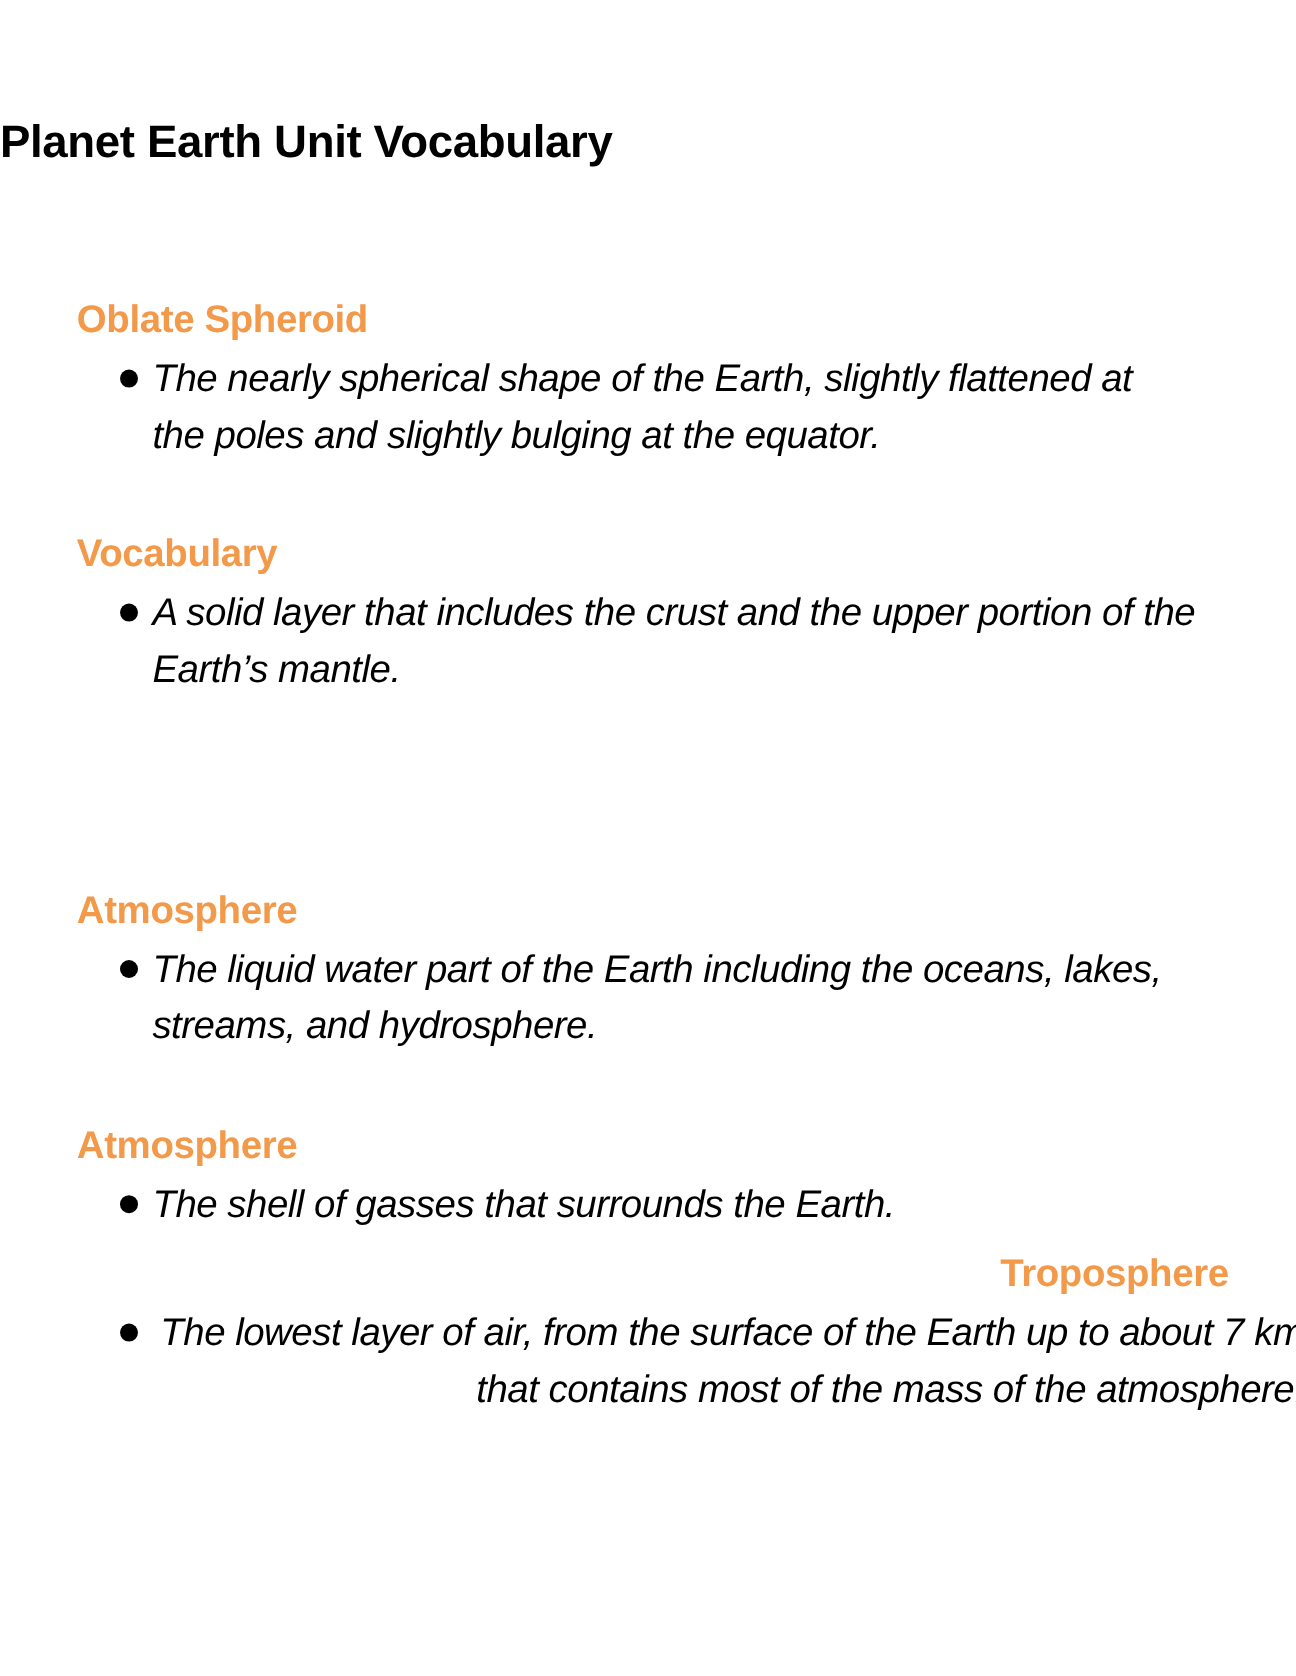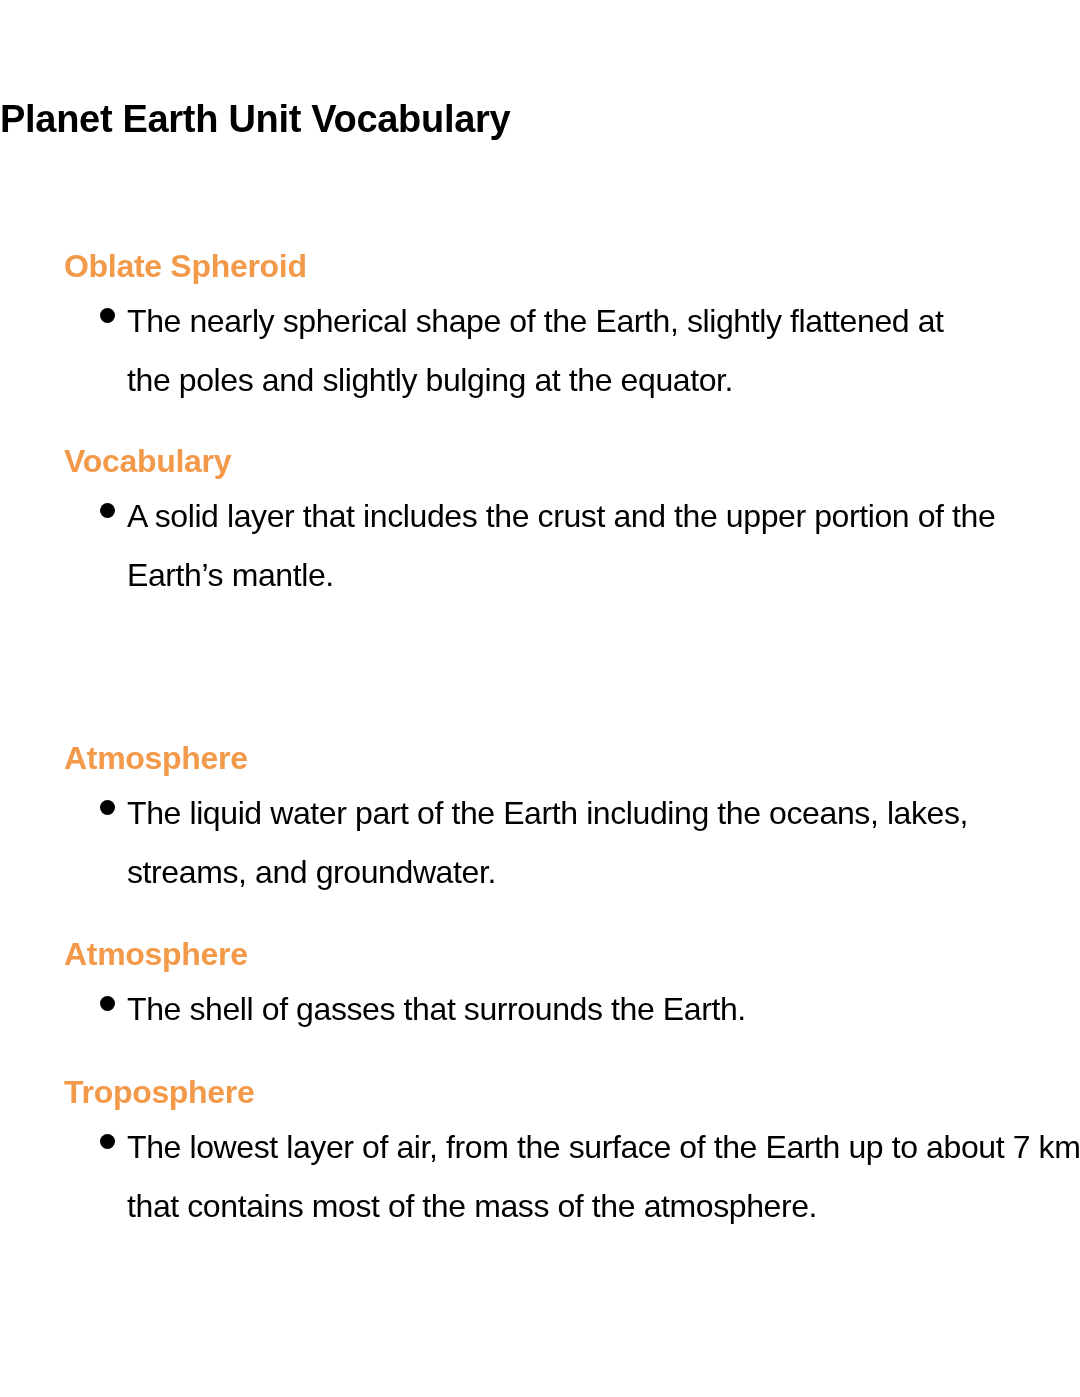--- a/index.html
+++ b/index.html
@@ -41,23 +41,24 @@
     }
     .def-list {
       list-style: none;
       margin: 0;
       padding: 0;
     }
     .def-item {
       position: relative;
       padding-left: 63px;
       font-size: 32px;
-      line-height: 59px;
+      line-height: 47px;
       margin: 0;
       letter-spacing: -0.4px;
+      font-style: italic;
     }
     .bullet {
       position: absolute;
       left: 36px;
       top: 16px;
       width: 15px;
       height: 15px;
       border-radius: 50%;
       background: #000000;
     }
@@ -88,36 +89,36 @@
       <span>A solid layer that includes the crust and the upper portion of the Earth’s mantle.</span>
     </li>
   </ul>
 </section>
 
 <section class="term" style="top:738px;">
   <h2 class="term-title">Atmosphere</h2>
   <ul class="def-list">
     <li class="def-item" style="width:950px;">
       <span class="bullet"></span>
-      <span>The liquid water part of the Earth including the oceans, lakes, streams, and groundwater.</span>
+      <span>The liquid water part of the Earth including the oceans, lakes, streams, and hydrosphere.</span>
     </li>
   </ul>
 </section>
 
 <section class="term" style="top:934px;">
   <h2 class="term-title">Atmosphere</h2>
   <ul class="def-list">
     <li class="def-item" style="width:950px;">
       <span class="bullet"></span>
       <span>The shell of gasses that surrounds the Earth.</span>
     </li>
   </ul>
 </section>
 
-<section class="term" style="top:1072px;">
+<section class="term" style="top:1041px;text-align:right;">
   <h2 class="term-title">Troposphere</h2>
   <ul class="def-list">
     <li class="def-item" style="width:960px;">
       <span class="bullet"></span>
       <span>The lowest layer of air, from the surface of the Earth up to about 7 km that contains most of the mass of the atmosphere.</span>
     </li>
   </ul>
 </section>
 
 </body></html>

